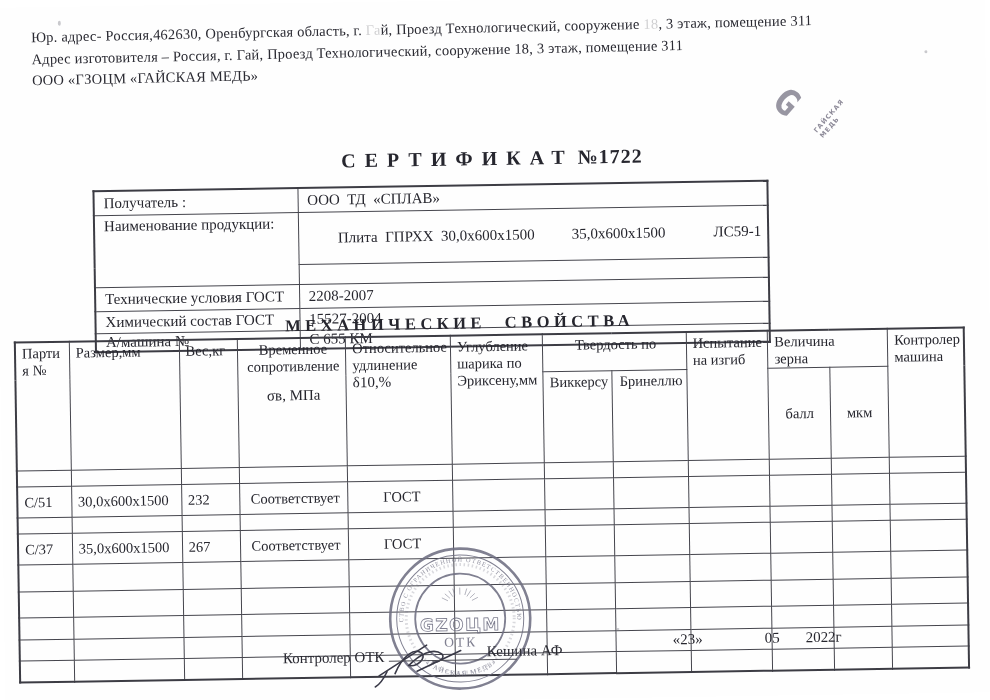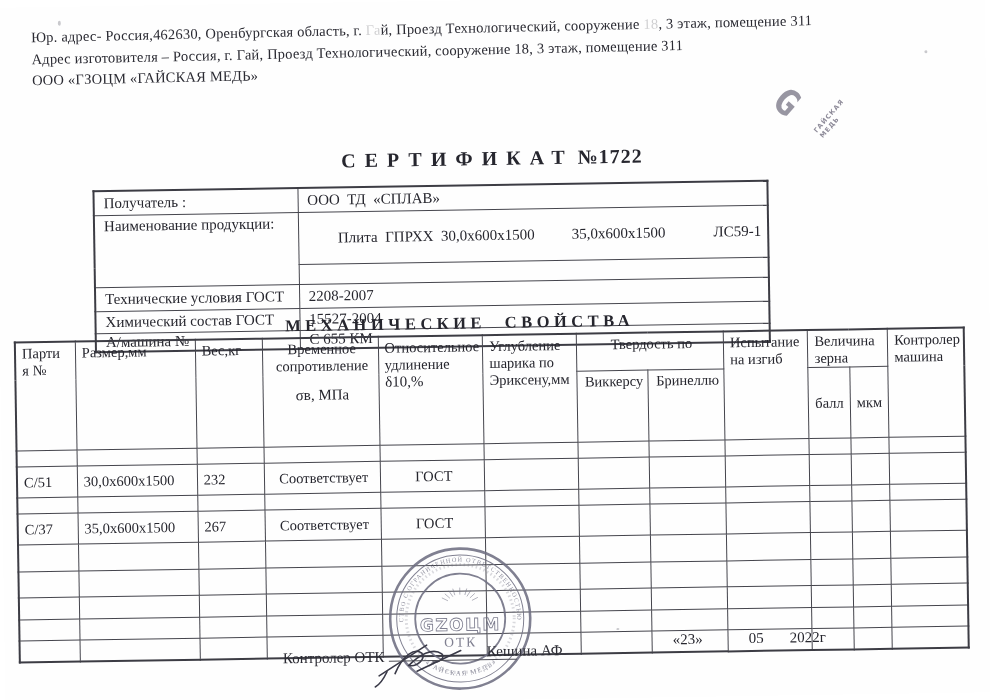--- a/index.html
+++ b/index.html
@@ -50,21 +50,21 @@
         color:#26262e;}
   
   .mech{position:absolute;left:14px;top:334px;width:951px;
         font-size:14.5px;color:#26262e;border:2px solid #3c3c44;}
   .mech th,.mech td{border:1.4px solid #45454d;font-weight:normal;}
   .mech thead th{vertical-align:top;text-align:left;padding:2px 3px 0 6px;
         line-height:17px;}
   .mech thead tr:nth-child(1) th{height:34px;}
   .mech thead tr:nth-child(2) th{height:58px;}
   .mech thead th.ctr{text-align:center;}
-  .mech thead th.mid{vertical-align:middle;text-align:center;padding:6px;}
+  .mech thead th.mid{vertical-align:middle;text-align:center;padding:16px;}
   .mech .sig-line{display:block;margin-top:12px;font-size:15px;}
   .mech tbody td{padding:0 3px 0 6px;white-space:nowrap;overflow:hidden;}
   .mech tbody tr:nth-child(1) td{height:15px;}
   .mech tbody tr:nth-child(2) td{height:30px;}
   .mech tbody tr:nth-child(3) td{height:15px;}
   .mech tbody tr:nth-child(4) td{height:30px;}
   .mech tbody tr:nth-child(5) td{height:26px;}
   .mech tbody tr:nth-child(6) td{height:25px;}
   .mech tbody tr:nth-child(7) td{height:21px;}
   .mech tbody tr:nth-child(8) td{height:20px;}
@@ -72,21 +72,21 @@
   .mech tbody td:nth-child(4),.mech tbody td:nth-child(5){text-align:center;}
   
   .stamp{position:absolute;left:380px;top:542px;opacity:.88;}
   .sig{position:absolute;left:360px;top:628px;}
   .footer-ctrl{position:absolute;left:278px;top:647px;font-size:15px;}
   .footer-ctrl .uline{display:inline-block;width:128px;border-bottom:1.2px solid #4a4a52;
         height:12px;margin:0 4px;}
   .footer-name{position:absolute;left:482px;top:643px;font-size:15px;}
   .date{position:absolute;left:668px;top:634px;font-size:15px;color:#26262e;}
   .date span{display:inline-block;}
-  .date .d{margin-right:46px;}
+  .date .d{margin-right:62px;}
   .date .m{margin-right:26px;}
   
   .speck{position:absolute;background:#8a8a92;border-radius:50%;opacity:.45;}
 </style>
 </head>
 <body>
 
 <div class="sheet">
 
   <div class="addr">

